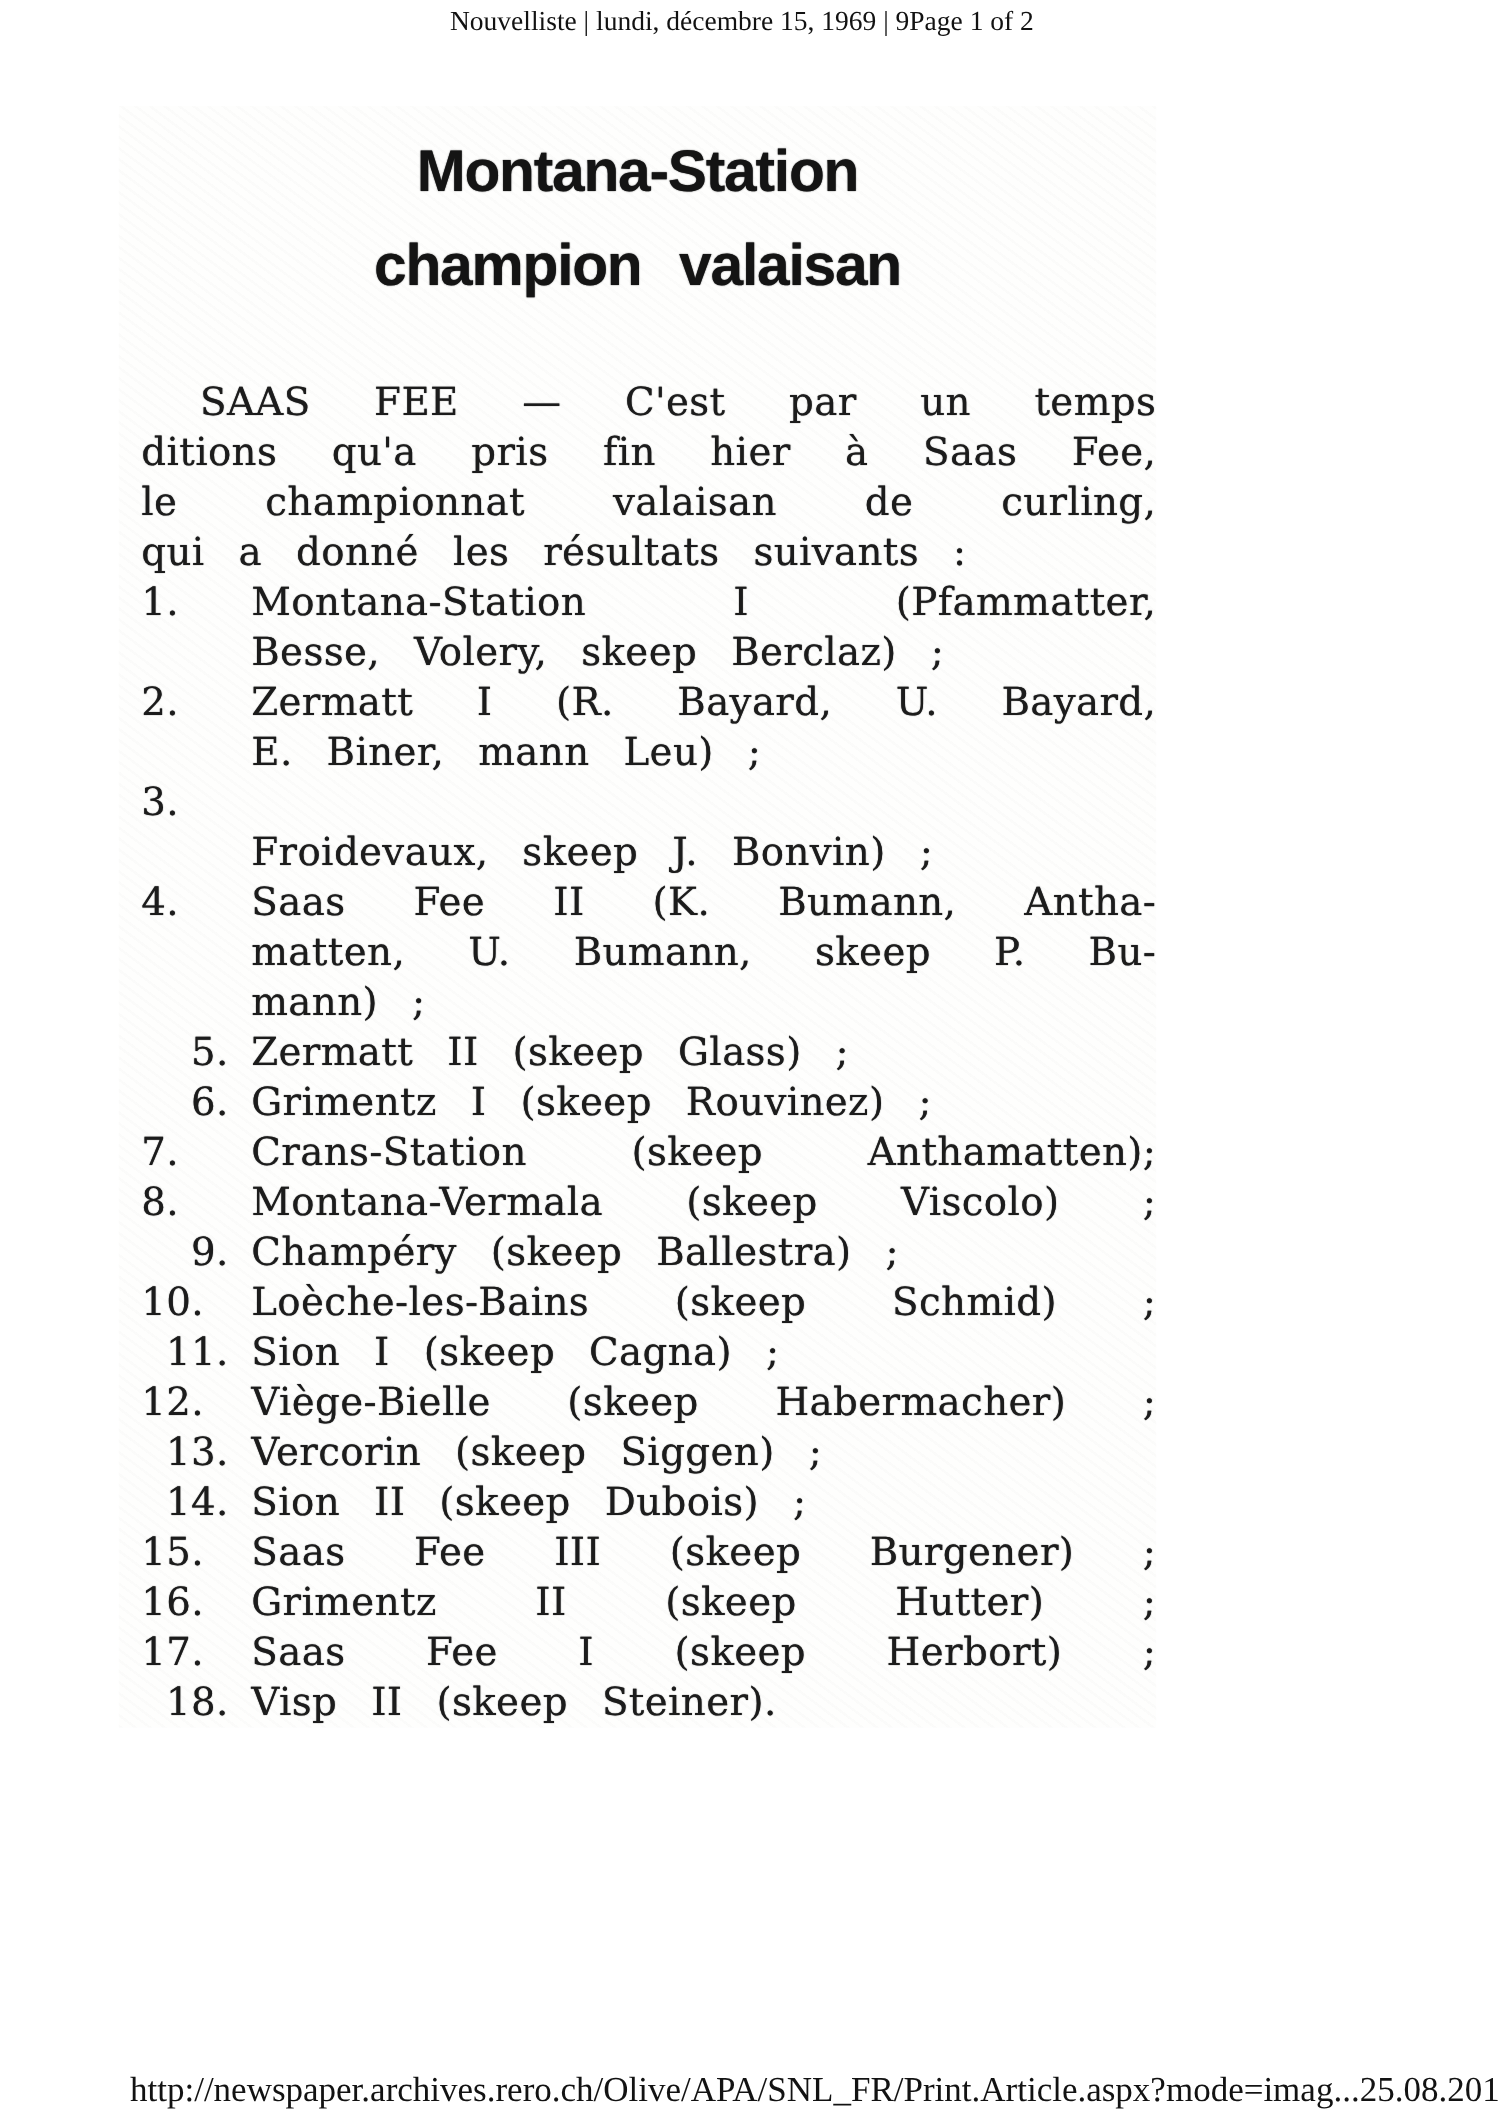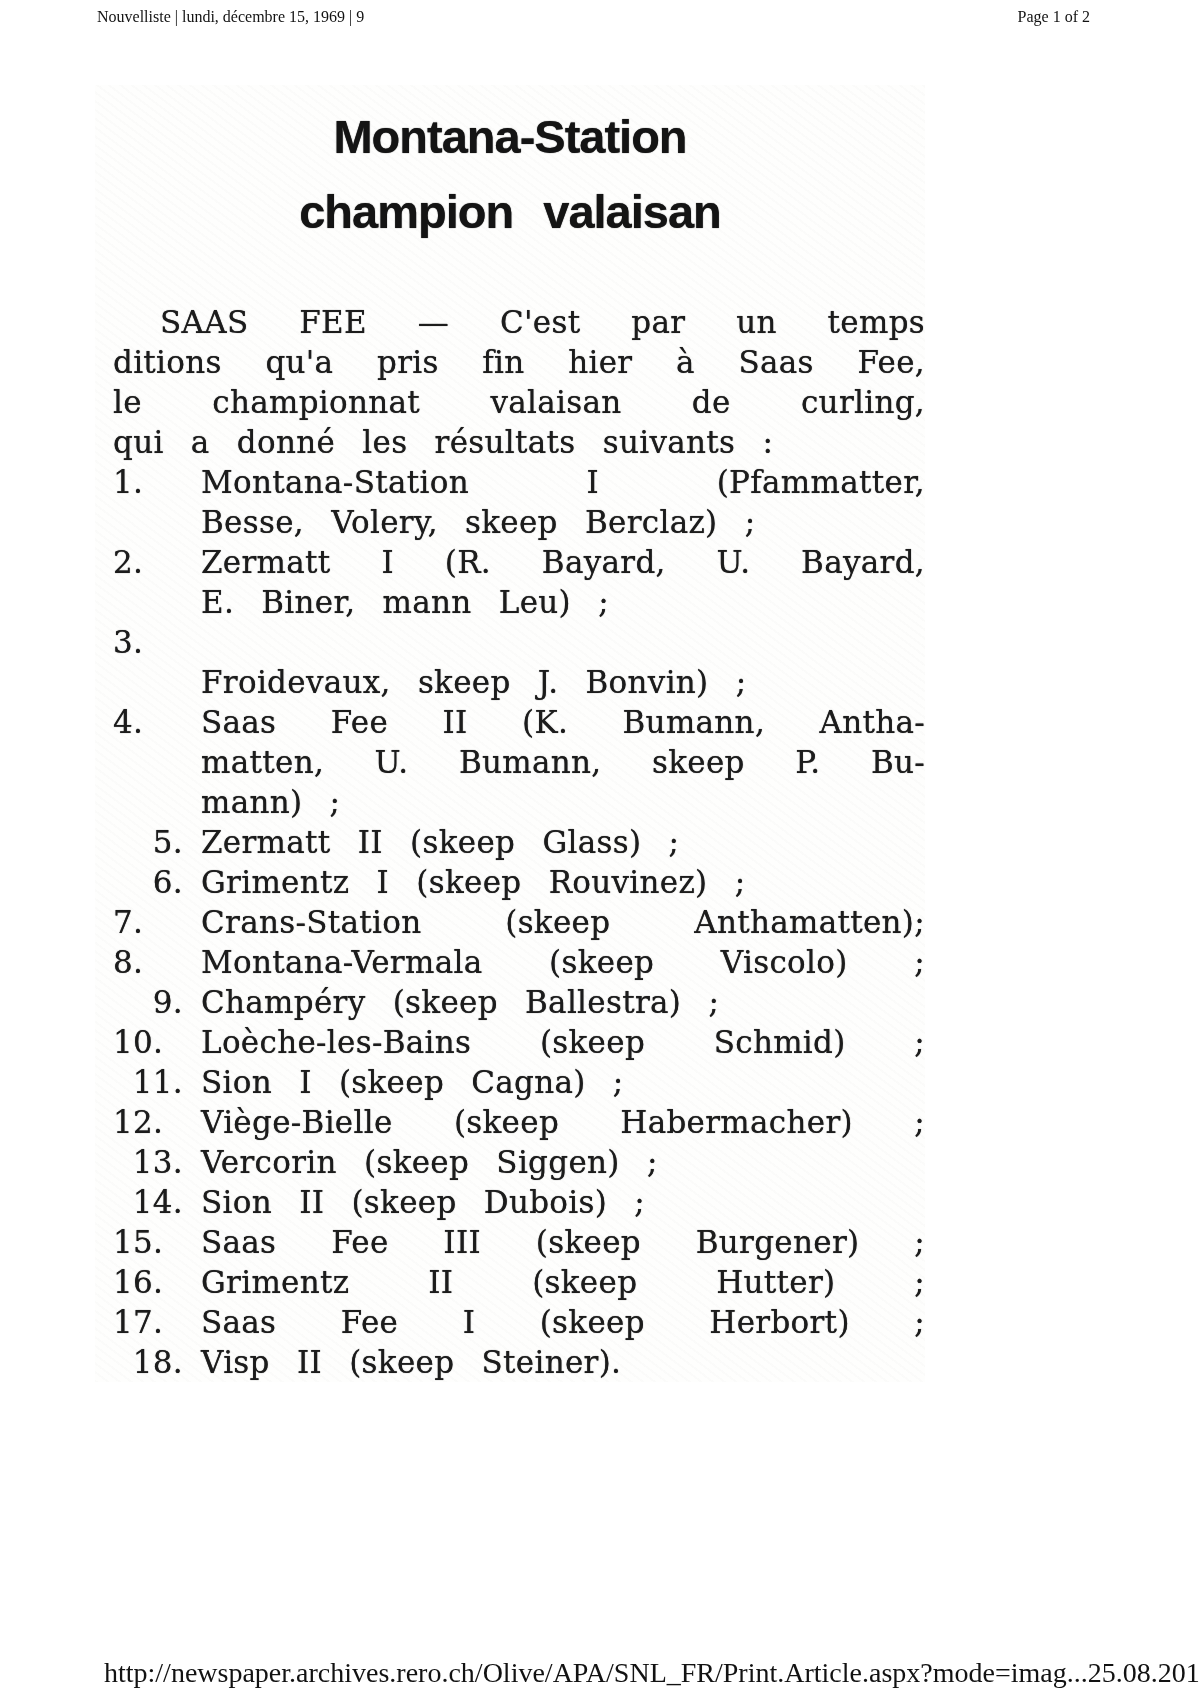--- a/index.html
+++ b/index.html
@@ -16,23 +16,23 @@
     font-kerning: normal;
   }
 
   
   .print-header {
     position: absolute;
     left: 97px;
     right: 110px;
     top: 4px;
     display: flex;
-    justify-content: space-between;
+    justify-content: center;
     font-family: "Liberation Serif", serif;
-    font-size: 16px;
+    font-size: 22px;
     line-height: 26px;
     color: #121212;
   }
   .print-footer {
     position: absolute;
     left: 104px;
     right: 97px;
     bottom: 12px;
     display: flex;
     justify-content: space-between;

